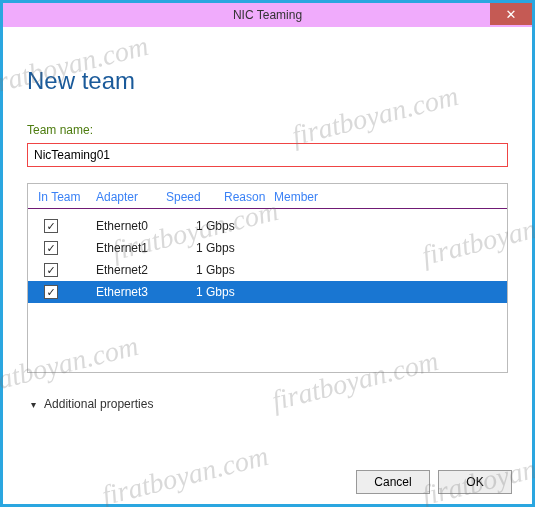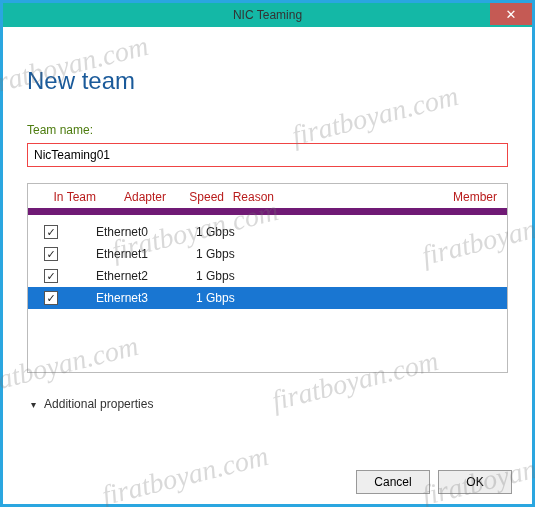--- a/index.html
+++ b/index.html
@@ -1,35 +1,35 @@
 <!DOCTYPE html>
 <html><head>
 <meta charset="utf-8">
 <style>
   * { box-sizing: border-box; font-family: "Segoe UI", Arial, sans-serif; }
   body { margin: 0; background: #fff; width: 535px; height: 507px; overflow: hidden; position: relative; }
   
   .window { width: 535px; height: 507px; border: 3px solid #2aa6e0; background: #fff; position: relative; }
   
-  .titlebar { height: 24px; background: #14b8a6; display: flex; align-items: center; justify-content: center; position: relative; }
+  .titlebar { height: 24px; background: #f0abfc; display: flex; align-items: center; justify-content: center; position: relative; }
   .titlebar-text { font-size: 12px; color: #333; }
   .close-btn { position: absolute; right: 0; top: 0; width: 42px; height: 22px; background: #c55a54; color: #fff; display: flex; align-items: center; justify-content: center; font-family: Arial; font-size: 13px; cursor: pointer; }
   
   .content { padding: 32px 24px 10px 24px; }
   
   .heading { color: #1a5a9a; font-size: 24px; font-weight: 300; margin: 8px 0 28px 0; }
   
   .label { font-size: 12px; color: #4d7c0f; margin-bottom: 6px; }
   
   .text-input { width: 100%; border: 1px solid #ef4444; padding: 4px 6px; font-size: 12px; height: 24px; }
   
   .member-section { margin-top: 16px; }
   
   .grid-box { border: 1px solid #bbb; margin-top: 4px; height: 190px; background: #fff; }
-  .grid-header { display: flex; padding: 6px 10px 4px 10px; font-size: 12px; color: #b91c1c; border-bottom: 7px solid #701a75; text-align: right; }
+  .grid-header { display: flex; padding: 6px 10px 4px 10px; font-size: 12px; color: #3b82f6; border-bottom: 1px solid #701a75; }
   .col-inteam { width: 58px; }
   .col-adapter { width: 70px; }
   .col-speed { width: 58px; }
   .col-state { width: 50px; }
   .col-reason { flex: 1; }
   
   .grid-body { padding-top: 6px; }
   .grid-row { display: flex; align-items: center; padding: 2px 10px; height: 22px; font-size: 12px; color: #222; }
   .grid-row.selected { background: #1976d2; color: #fff; }
   .cb-cell { width: 58px; display: flex; align-items: center; padding-left: 6px; }

